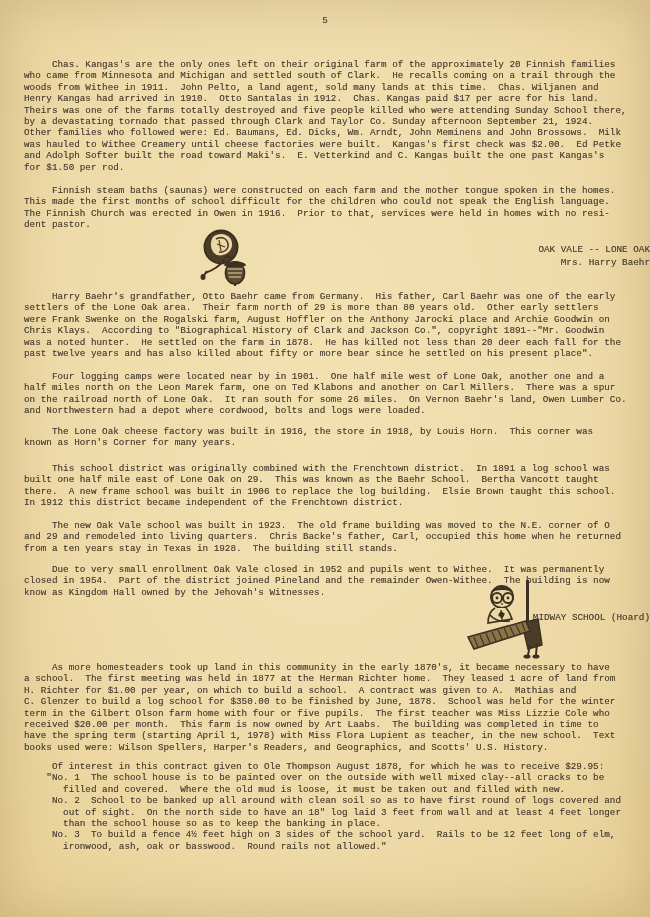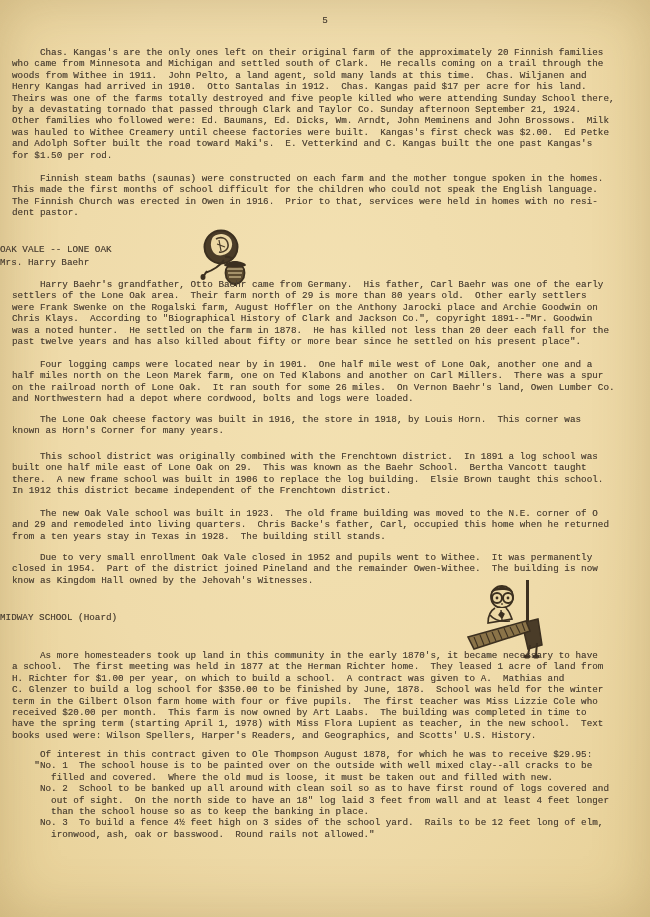--- a/index.html
+++ b/index.html
@@ -12,29 +12,29 @@
   }
   .tw{
     font-family:"Liberation Mono","DejaVu Sans Mono",monospace;
     font-size:9.3px;
     line-height:11.4px;
     color:#4e4336;
     text-shadow:0 0 .4px rgba(70,56,40,.55);
   }
   pre.para{
     position:absolute;left:12px;right:8px;
-    margin:0;white-space:pre;
+    margin:12px;white-space:pre;
   }
   .pagenum{
     position:absolute;top:15px;left:0;width:100%;
     text-align:center;
   }
   .heading{
     position:absolute;left:0;width:100%;
-    text-align:left;line-height:13px;
+    text-align:right;line-height:13px;
   }
   .icon{position:absolute;}
 </style>
 </head>
 <body>
 
 <div class="page">
 
   <div class="pagenum tw">5</div>
 

